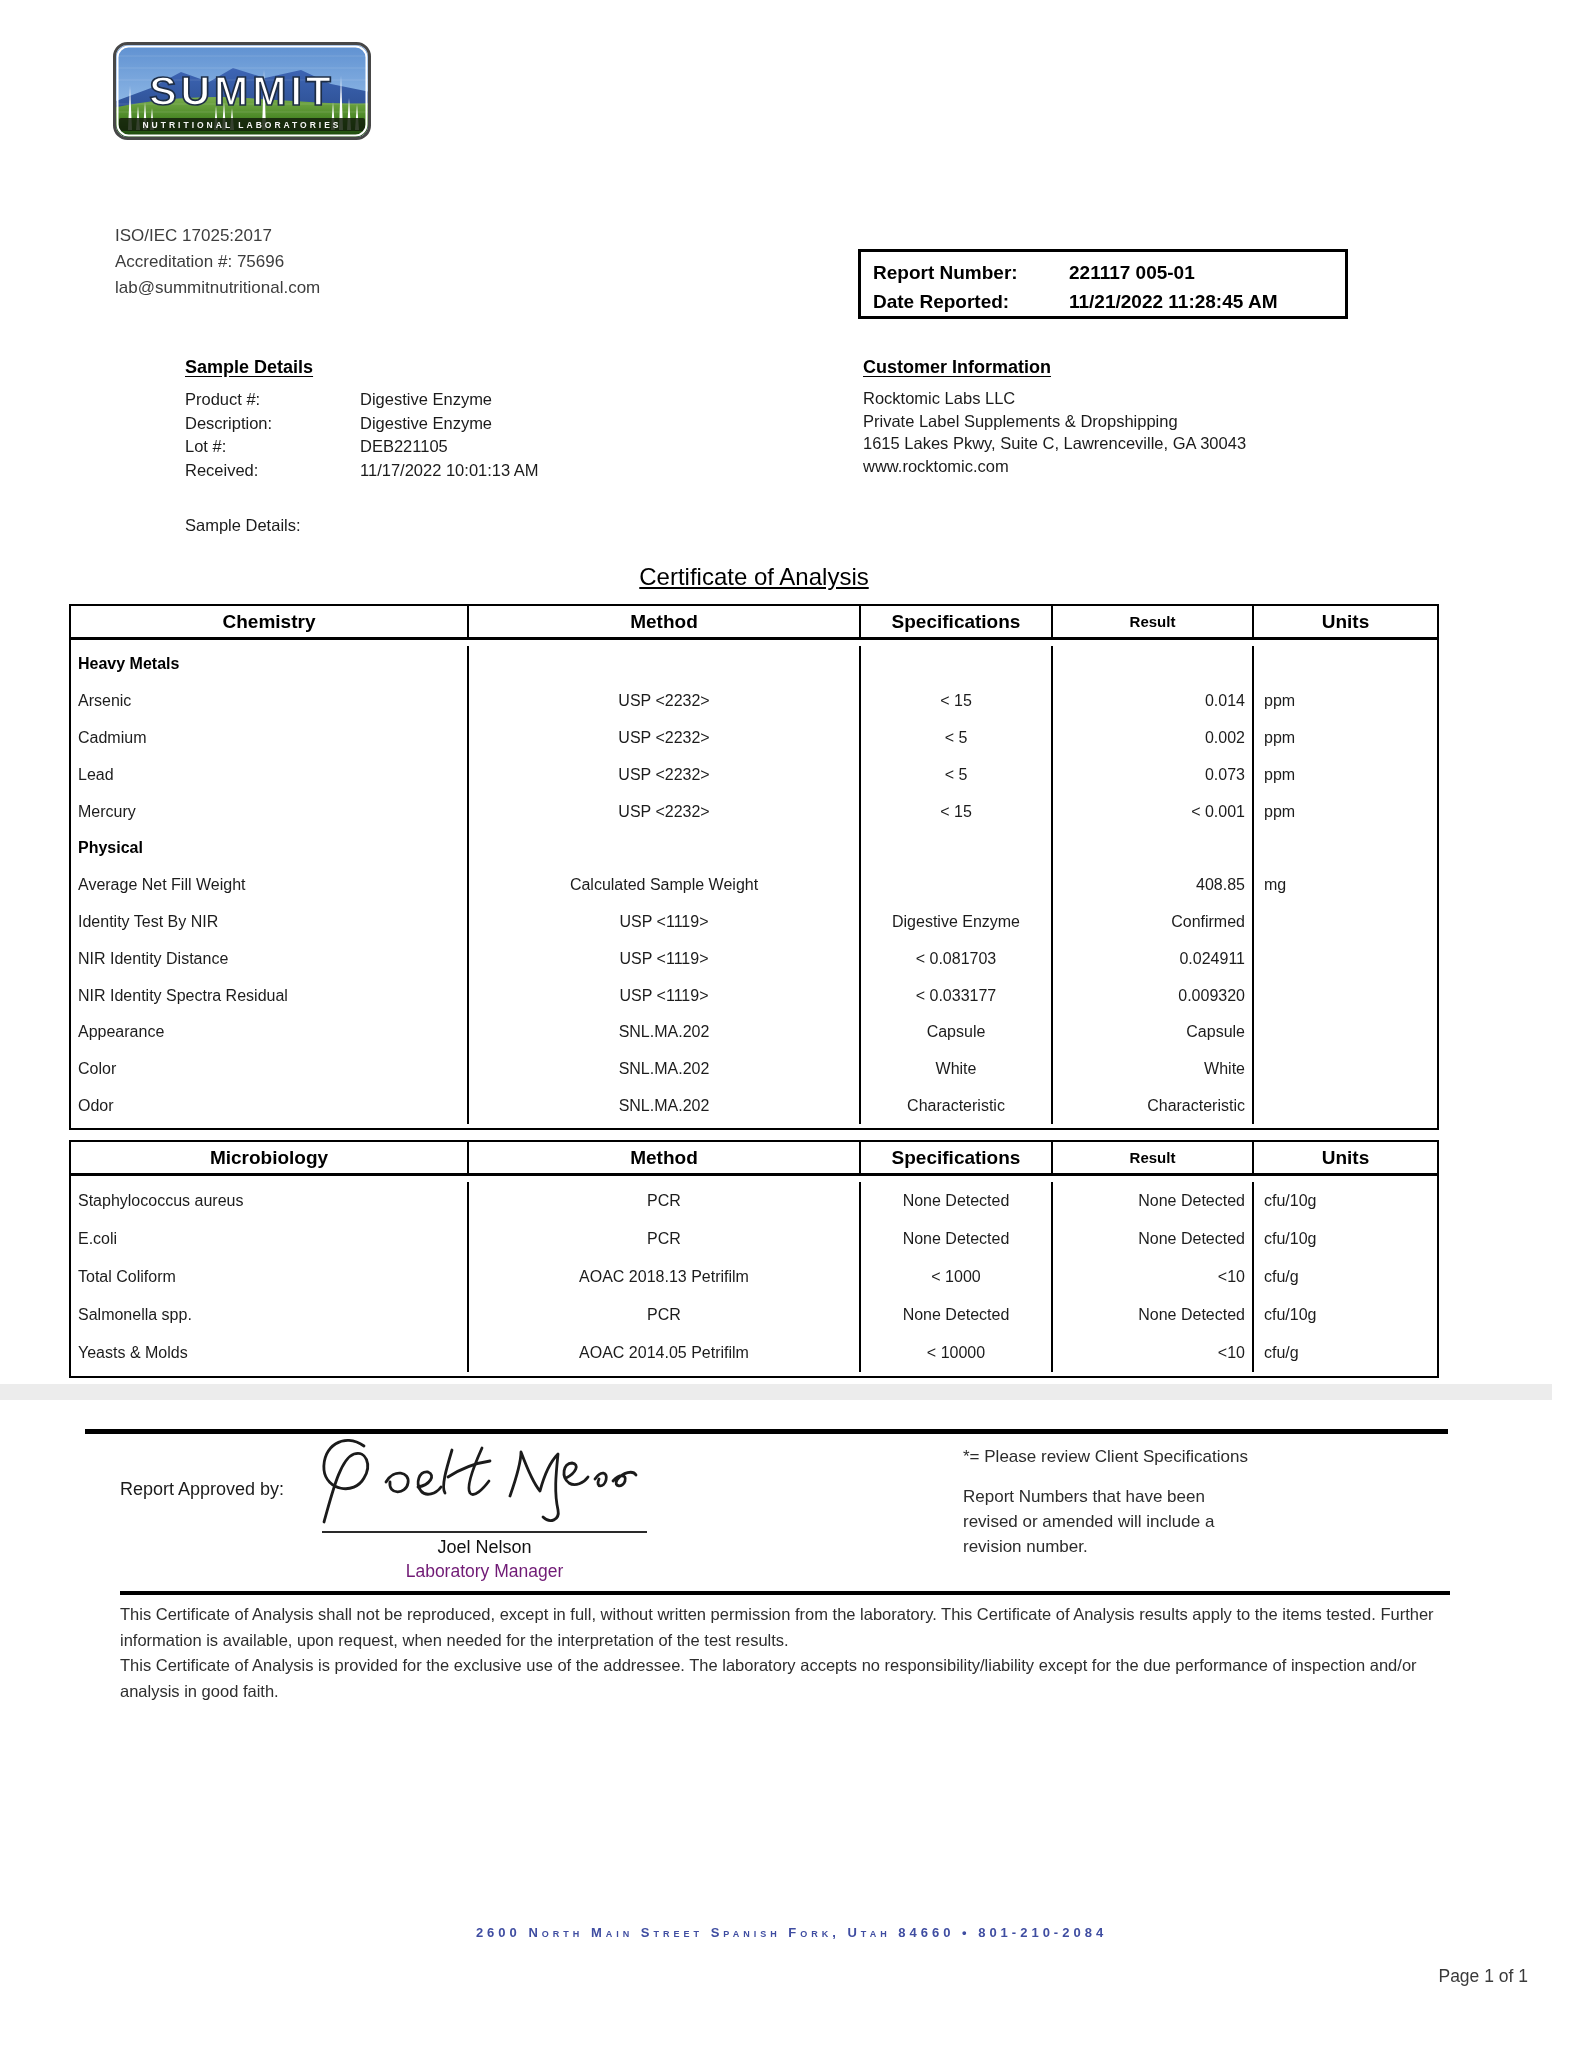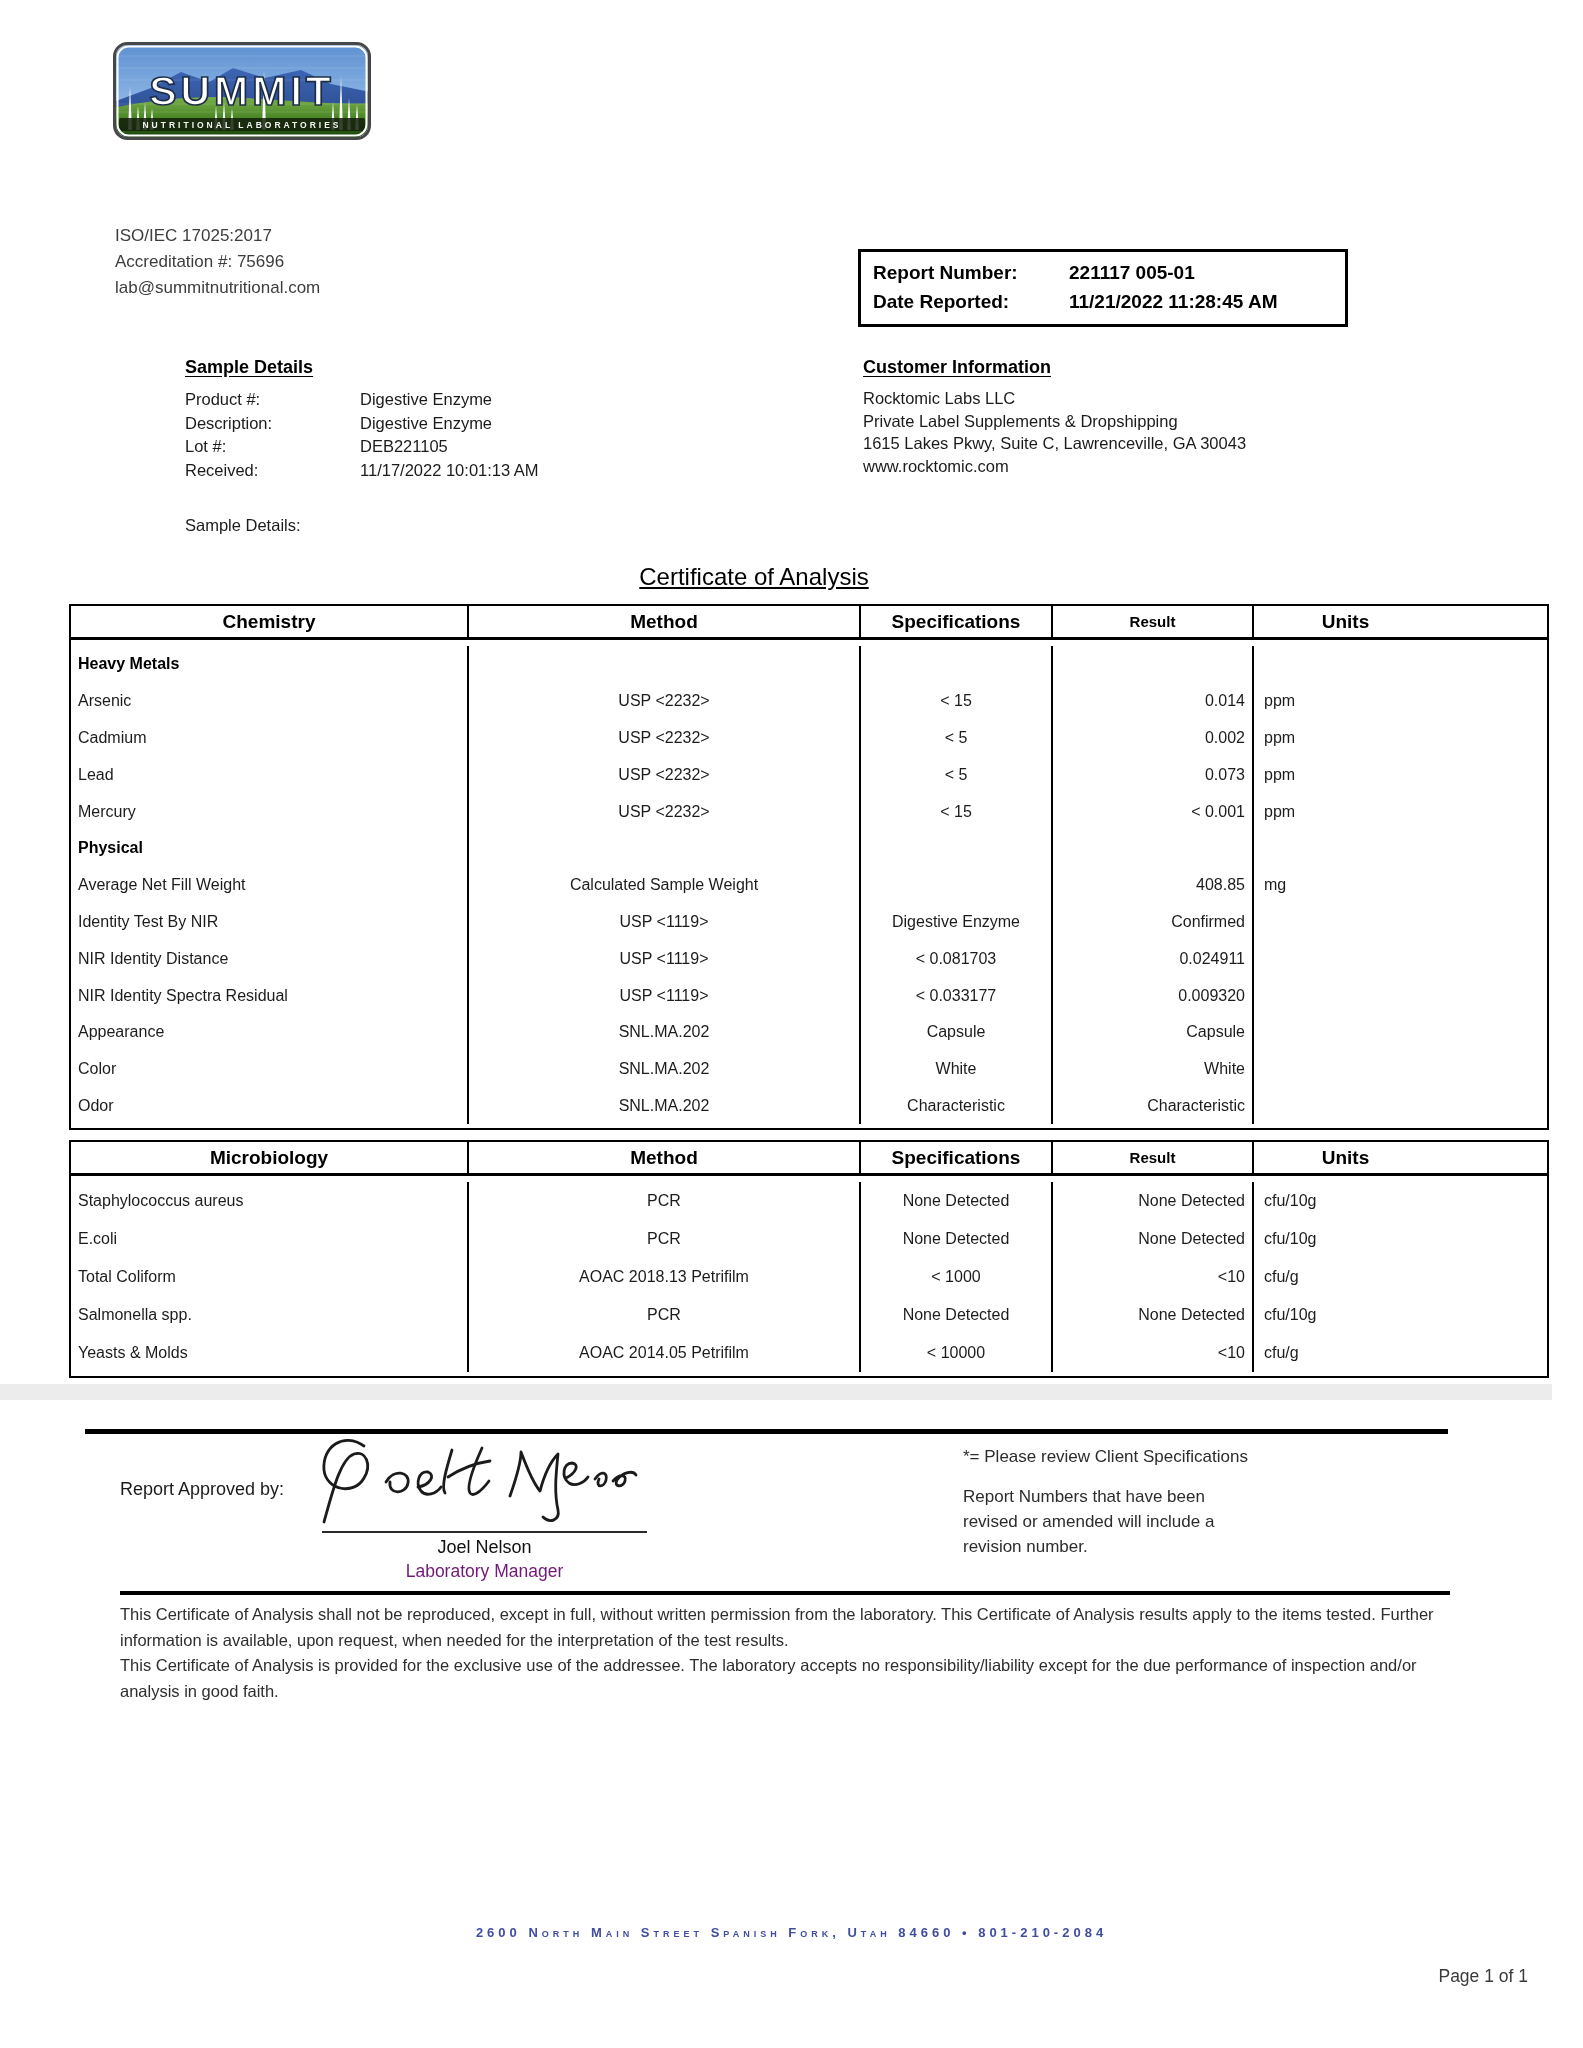--- a/index.html
+++ b/index.html
@@ -10,37 +10,37 @@
   .abs{position:absolute;}
 
   
   .logo{left:113px;top:42px;width:258px;height:98px;}
 
   
   .labinfo{left:115px;top:178px;font-size:17px;line-height:26px;color:#3d3d3d;margin-top:45px;}
 
   
   .reportbox{left:858px;top:249px;width:490px;box-sizing:border-box;border:3px solid #000;
-    padding:6px 12px 8px 12px;background:#fff;}
+    padding:6px 12px 0 12px;background:#fff;}
   .reportbox .row{display:grid;grid-template-columns:196px auto;font-size:19px;font-weight:700;line-height:29px;color:#000;}
 
   
   .blockhead{font-size:18px;font-weight:700;color:#000;text-decoration:underline;text-underline-offset:3px;}
   .sample{left:185px;top:357px;width:620px;}
   .sample .fields{margin-top:10px;}
   .sample .frow{display:grid;grid-template-columns:175px auto;font-size:16.5px;line-height:23.5px;}
   .sample .extra{margin-top:34px;font-size:16.5px;}
   .customer{left:863px;top:357px;width:620px;}
   .customer .lines{margin-top:9px;font-size:16.5px;line-height:22.5px;}
 
   
   .coatitle{left:69px;top:563px;width:1370px;text-align:center;font-size:24px;color:#000;text-decoration:underline;}
 
   
-  .tbl{left:69px;width:1480px;box-sizing:border-box;border:2px solid #000;background:#fff;}
+  .tbl{left:69px;width:1370px;box-sizing:border-box;border:2px solid #000;background:#fff;}
   .thead{display:grid;grid-template-columns:396px 392px 192px 201px 185px;border-bottom:3px solid #000;}
   .th{display:flex;align-items:center;justify-content:center;font-weight:700;font-size:19px;
       height:31px;border-left:2px solid #000;color:#000;}
   .th:first-child{border-left:none;}
   .th.small{font-size:15px;}
   .tbody{padding:6px 0 4px 0;}
   .tr{display:grid;grid-template-columns:396px 392px 192px 201px 185px;}
   .chem .tr{height:36.8px;}
   .micro .tr{height:38px;}
   .td{display:flex;align-items:center;border-left:2px solid #000;font-size:16px;color:#1c1c1c;overflow:hidden;}

